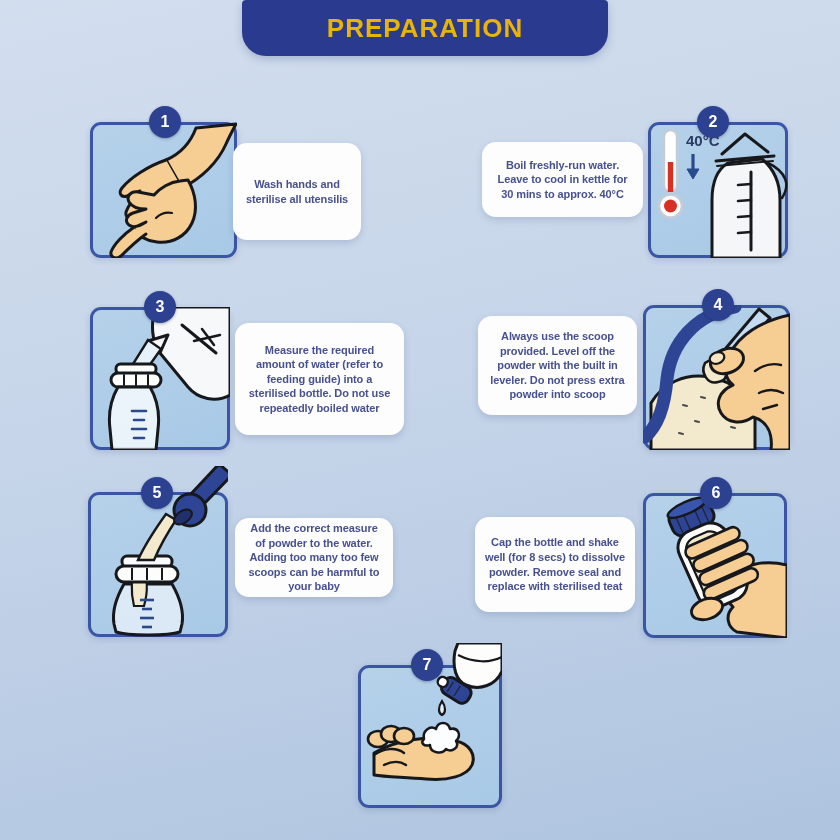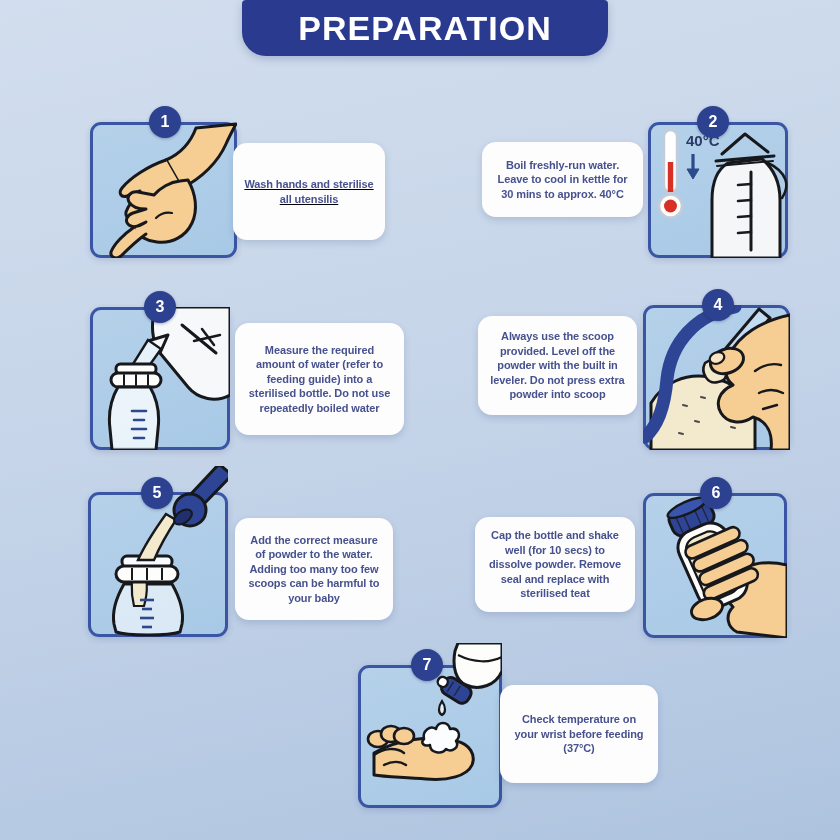--- a/index.html
+++ b/index.html
@@ -8,21 +8,21 @@
     --bg-top:#d2deee; --bg-mid:#c6d5e9; --bg-bot:#b4c8e2;
     --outline:#17181c; --skin:#f6cd92; --cream:#f3e9cd; --darkblue:#2e4596; --lightblue:#c3dcf2;
   }
   html,body{margin:0;padding:0;}
   body{font-family:"Liberation Sans", sans-serif;}
   .stage{position:relative;width:840px;height:840px;overflow:hidden;
     background:linear-gradient(168deg,var(--bg-top) 0%,var(--bg-mid) 45%,var(--bg-bot) 88%,#aec3de 100%);}
   .banner{position:absolute;left:242px;top:0;width:366px;height:56px;background:var(--banner);
     border-radius:4px 4px 24px 24px;display:flex;align-items:center;justify-content:center;
     box-shadow:0 3px 8px rgba(40,60,120,.25);}
-  .banner h1{margin:18px;color:#ffffff;font-size:34px;font-weight:700;letter-spacing:1px;}
+  .banner h1{margin:18px;color:#eab308;font-size:26px;font-weight:700;letter-spacing:1px;}
   .panel{position:absolute;border:3px solid var(--panel-border);border-radius:11px;
     background:linear-gradient(160deg,var(--panel-fill) 0%,var(--panel-fill2) 100%);
     box-shadow:0 2px 6px rgba(40,60,120,.18);box-sizing:border-box;}
   .illus{position:absolute;pointer-events:none;}
   .badge{position:absolute;width:32px;height:32px;border-radius:50%;background:var(--step-circle);
     color:#fff;display:flex;align-items:center;justify-content:center;font-size:16px;font-weight:700;
     box-shadow:0 1px 3px rgba(20,30,70,.35);z-index:5;}
   .card{position:absolute;background:var(--card);border-radius:14px;display:flex;align-items:center;
     justify-content:center;box-shadow:0 3px 7px rgba(60,80,130,.20);box-sizing:border-box;padding:6px 9px;z-index:4;}
   .card p{margin:0;color:var(--text);font-size:11px;font-weight:700;line-height:1.32;text-align:center;letter-spacing:-0.1px;}
@@ -43,21 +43,21 @@
       <path d="M146,2 L106,6 C100,22 90,32 76,38 L92,66 C112,56 128,40 136,22 C140,13 144,6 146,2 Z"></path>
       <path d="M76,38 C58,44 40,56 32,66 C28,71 31,76 37,74 L50,69 C44,76 38,84 36,90 C35,96 41,99 45,95 L58,83 C56,90 55,98 58,103 C61,108 67,106 68,100 L71,86 C74,92 78,98 83,100 C88,102 91,97 89,91 L84,74 L92,66"></path>
       <path d="M98,58 C106,72 108,88 102,101 C96,114 82,122 67,120 C57,119 48,114 43,106 L56,100 C50,104 43,106 39,103 C34,99 37,93 43,91 L56,87 C49,87 42,85 39,80 C36,74 41,69 48,70 L64,73 C70,66 80,60 90,59 Z"></path>
       <path d="M43,106 C34,112 24,122 21,130 C20,135 26,138 31,134 C39,126 49,117 56,112"></path>
       <path d="M66,96 C70,92 76,90 82,91" fill="none" stroke-width="2.2"></path>
     </g>
   </svg>
   <div class="badge" style="left:149px;top:106px;">
     <span>1</span>
   </div>
-  <div class="card" style="left:233px;top:143px;width:152px;height:97px;text-decoration:underline;">
+  <div class="card" style="left:233px;top:143px;width:128px;height:97px;">
     <p>Wash hands and sterilise all utensilis</p>
   </div>
 
   <div class="panel" style="left:648px;top:122px;width:140px;height:136px;"></div>
   <svg class="illus" style="left:648px;top:122px;" width="140" height="136" viewBox="0 0 140 136">
     <g>
       <rect x="16" y="8" width="13" height="62" rx="6.5" fill="#ffffff" stroke="#c6ccd6" stroke-width="2.5"></rect>
       <rect x="19.8" y="40" width="5.4" height="30" fill="#d93025"></rect>
       <circle cx="22.5" cy="84" r="11.5" fill="#ffffff" stroke="#c6ccd6" stroke-width="2.5"></circle>
       <circle cx="22.5" cy="84" r="6.5" fill="#d93025"></circle>
@@ -172,21 +172,21 @@
     <path d="M88,54 C80,66 72,80 66,94 L50,94 C58,76 68,62 78,48 Z" fill="var(--cream)" stroke="#17181c" stroke-width="2.4"></path>
     <g stroke="#17181c" stroke-width="3" stroke-linejoin="round">
       <path d="M131,-2 L144,9 L113,41 L101,30 Z" fill="var(--darkblue)"></path>
       <circle cx="102" cy="44" r="16" fill="var(--darkblue)"></circle>
       <ellipse cx="95" cy="51" rx="10" ry="6" fill="#20306e" stroke-width="2" transform="rotate(-35 95 51)"></ellipse>
     </g>
   </svg>
   <div class="badge" style="left:141px;top:477px;">
     <span>5</span>
   </div>
-  <div class="card" style="left:235px;top:518px;width:158px;height:102px;">
+  <div class="card" style="left:235px;top:518px;width:158px;height:79px;">
     <p>Add the correct measure of powder to the water. Adding too many too few scoops can be harmful to your baby</p>
   </div>
 
   <div class="panel" style="left:643px;top:493px;width:144px;height:145px;"></div>
   <svg class="illus" style="left:643px;top:493px;" width="144" height="145" viewBox="0 0 144 145">
     <path d="M144,72 C120,66 98,72 88,86 C81,95 82,106 90,114 C82,122 84,134 94,139 L144,145 Z" fill="var(--skin)" stroke="#17181c" stroke-width="3" stroke-linejoin="round"></path>
     <g transform="rotate(-24 66 64)">
       <g stroke="#17181c" stroke-linejoin="round">
         <rect x="44" y="8" width="44" height="26" rx="9" fill="var(--darkblue)" stroke-width="3"></rect>
         <ellipse cx="66" cy="10" rx="21" ry="6" fill="#3a55ad" stroke-width="2.4"></ellipse>
@@ -211,21 +211,21 @@
         <rect x="48" y="76" width="58" height="13" rx="6.5"></rect>
         <rect x="46" y="91" width="58" height="13" rx="6.5"></rect>
       </g>
     </g>
     <ellipse cx="64" cy="116" rx="16" ry="10" fill="var(--skin)" stroke="#17181c" stroke-width="2.8" transform="rotate(-18 64 116)"></ellipse>
   </svg>
   <div class="badge" style="left:700px;top:477px;">
     <span>6</span>
   </div>
   <div class="card" style="left:475px;top:517px;width:160px;height:95px;">
-    <p>Cap the bottle and shake well (for 10 secs) to dissolve powder. Remove seal and replace with sterilised teat</p>
+    <p>Cap the bottle and shake well (for 8 secs) to dissolve powder. Remove seal and replace with sterilised teat</p>
   </div>
 
   <div class="panel" style="left:358px;top:665px;width:144px;height:143px;"></div>
   <svg class="illus" style="left:358px;top:643px;z-index:3;" width="144" height="165" viewBox="0 0 144 165">
     <g stroke="#17181c" stroke-width="3" stroke-linejoin="round" stroke-linecap="round">
       <path d="M16,110 C40,96 72,92 98,98 C112,101 118,112 114,122 C109,133 90,138 68,136 C46,134 28,134 16,132 Z" fill="var(--skin)"></path>
       <g fill="var(--skin)" stroke-width="2.6">
         <ellipse cx="20" cy="96" rx="10" ry="8"></ellipse>
         <ellipse cx="33" cy="91" rx="10" ry="8"></ellipse>
         <ellipse cx="46" cy="93" rx="10" ry="8"></ellipse>
@@ -241,17 +241,14 @@
         <line x1="92" y1="41" x2="92" y2="53" stroke-width="1.4" opacity="0.7"></line>
         <line x1="100" y1="41" x2="100" y2="53" stroke-width="1.4" opacity="0.7"></line>
         <circle cx="83" cy="47" r="5" fill="#fff" stroke-width="2.4"></circle>
       </g>
     </g>
     <path d="M84,58 C88,64 88,70 84,72 C80,70 80,64 84,58 Z" fill="#e4f0fa" stroke="#17181c" stroke-width="2.2"></path>
   </svg>
   <div class="badge" style="left:411px;top:649px;">
     <span>7</span>
   </div>
-  <div class="card" style="left:500px;top:685px;width:158px;height:98px;">
-    <p>Check temperature on your wrist before feeding (37°C)</p>
-  </div>
 
 </div>
 
 </body></html>

